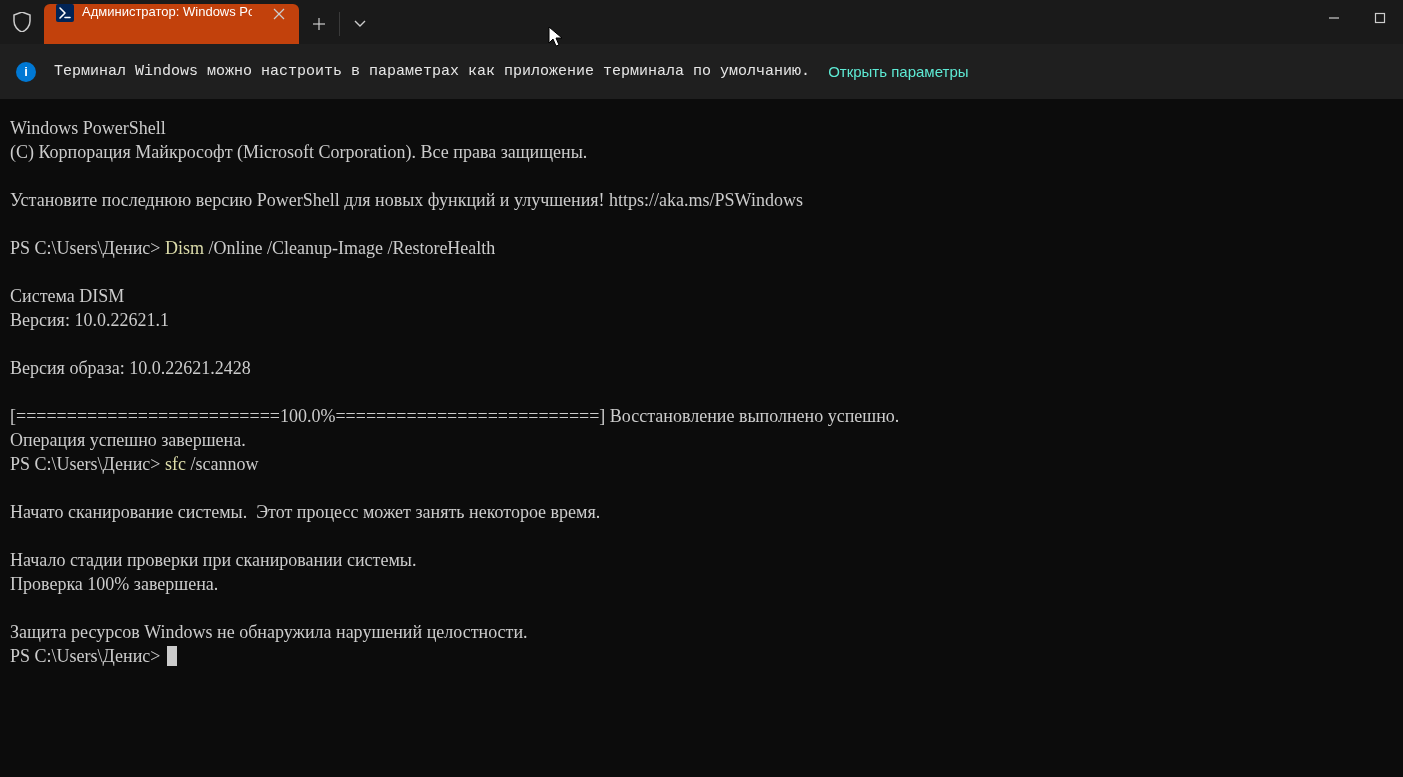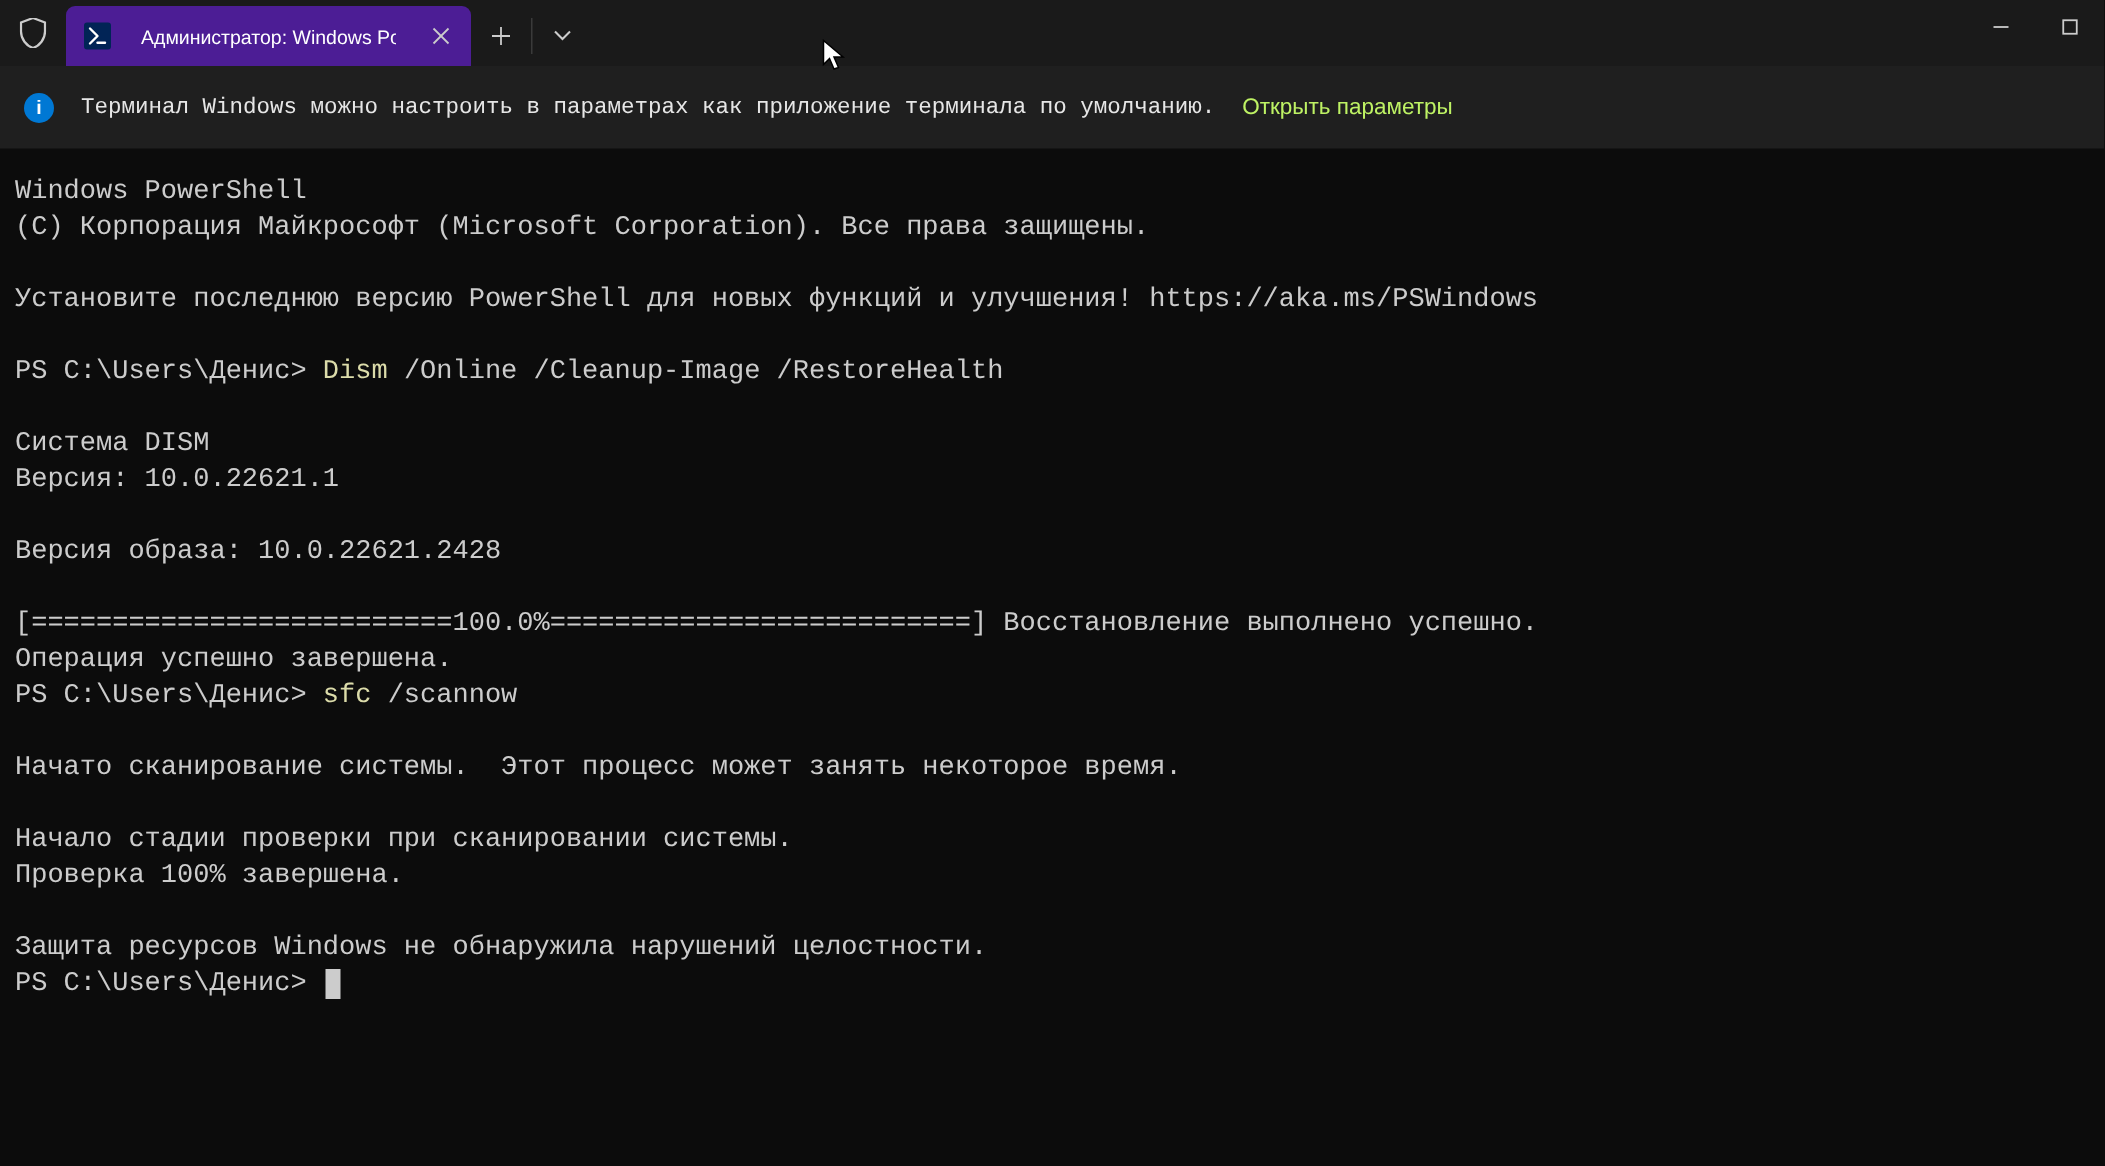--- a/index.html
+++ b/index.html
@@ -17,25 +17,24 @@
     display: flex;
     align-items: stretch;
   }
   .shield-area {
     width: 44px;
     display: flex;
     align-items: center;
     justify-content: center;
   }
   .tab {
-    background: #4c1d95;
-    display: flex;
-    align-items: center;
+    background: #c2410c;
+    display: flex;
     padding: 0 10px 0 12px;
-    gap: 20px;
+    gap: 8px;
     min-width: 255px;
     border-top-left-radius: 6px;
     border-top-right-radius: 6px;
     margin-top: 4px;
   }
   .tab .ps-icon {
     width: 18px; height: 18px;
     background: #012456;
     display: flex; align-items: center; justify-content: center;
     border-radius: 2px;
@@ -92,28 +91,28 @@
     color:#fff;
     font-weight:bold;
     font-size:13px;
   }
   .info-text {
     color: #e6e6e6;
     font-size: 15px;
     font-family: Liberation Mono, monospace;
   }
   .info-link {
-    color: #bef264;
+    color: #5eead4;
     font-size: 15px;
     cursor: pointer;
   }
   
   .term {
     padding: 16px 10px;
-    font-family: Liberation Mono, monospace;
+    font-family: Liberation Serif, serif;
     font-size: 18px;
     line-height: 24px;
     color: #cccccc;
     white-space: pre;
   }
   .cmd { color: #dcdcaa; }
   .cursor {
     display: inline-block;
     width: 10px; height: 20px;
     background: #cccccc;

